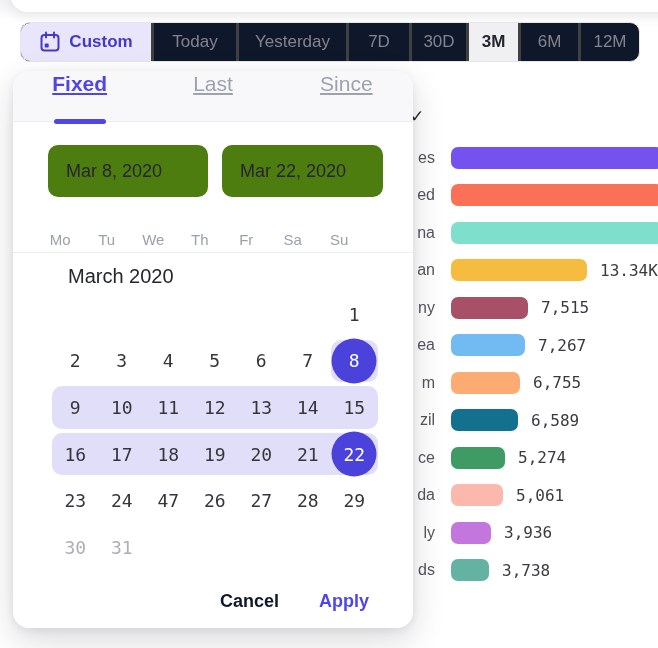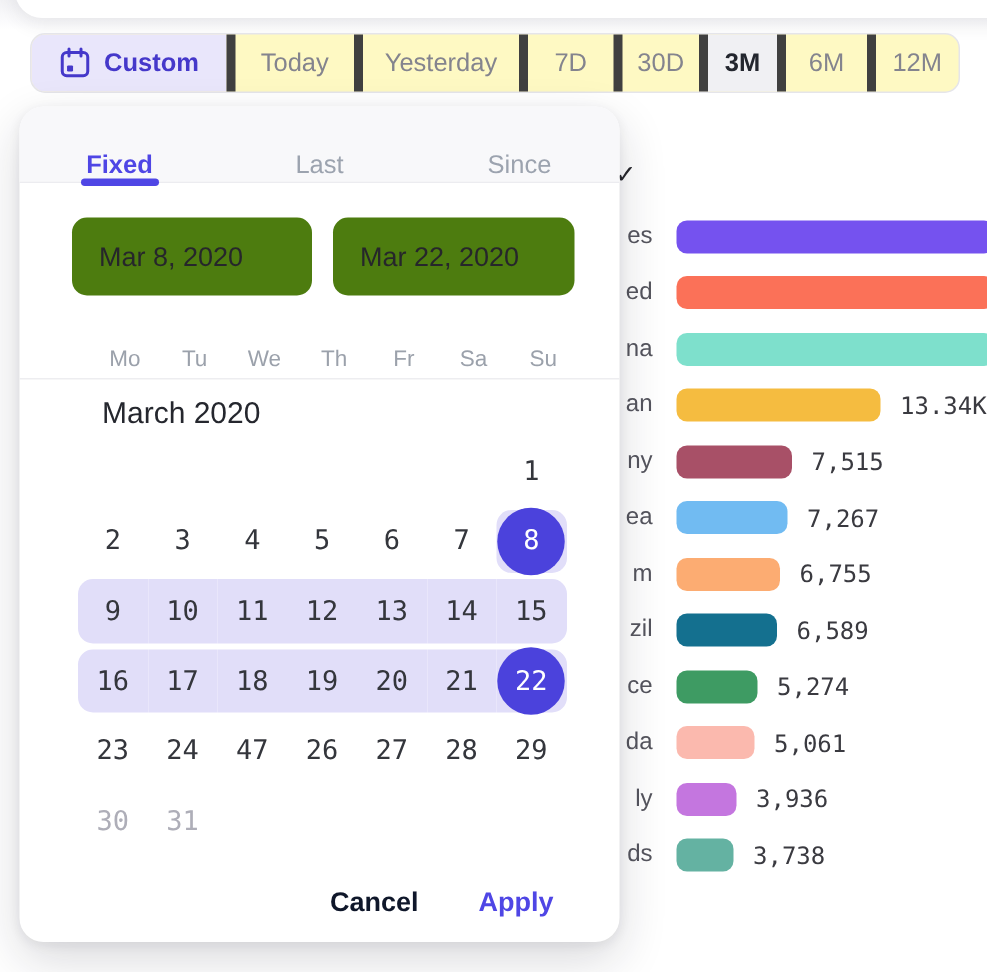--- a/index.html
+++ b/index.html
@@ -4,50 +4,50 @@
 <style>
   html,body{margin:0;padding:0;background:#fff;}
   .stage{position:relative;width:658px;height:648px;overflow:hidden;background:#fff;
          font-family:"Liberation Sans",sans-serif;}
   
   .top-band{position:absolute;left:0;top:0;width:658px;height:20px;
             background:linear-gradient(180deg,#f2f2f5 0%,#fdfdfe 85%,#fff 100%);}
   .top-sheet{position:absolute;left:10px;top:-27px;width:700px;height:39px;background:#fff;
              border-radius:18px;box-shadow:0 5px 12px rgba(50,50,70,.09);}
   
-  .toolbar{position:absolute;left:20px;top:22px;height:40px;display:flex;background:#fef9c3;
+  .toolbar{position:absolute;left:20px;top:22px;height:40px;display:flex;background:#0f172a;
            border:1px solid #E5E5EA;border-radius:10px;box-sizing:border-box;z-index:5;}
   .seg{display:flex;align-items:center;justify-content:center;gap:8px;height:100%;
        font-size:17px;color:#84848E;border:none;background:transparent;cursor:pointer;
-       border-left:6px solid #404040;padding:0;font-family:inherit;box-sizing:border-box;}
+       border-left:3px solid #404040;padding:0;font-family:inherit;box-sizing:border-box;}
   .seg:first-child{border-left:none;}
   .seg-custom{background:#E9E6FB;color:#4538CA;font-weight:600;border-radius:9px 0 0 9px;}
   .seg-selected{background:#F0F0F3;color:#23262E;font-weight:600;}
   
   .chart{position:absolute;left:405px;top:139px;z-index:1;}
   .c-row{height:37.5px;display:flex;align-items:center;}
   .c-label{width:30px;text-align:right;font-size:16px;color:#55555E;flex:0 0 30px;}
   .c-bar{height:22px;border-radius:7px;margin-left:16px;flex:0 0 auto;}
   .c-val{margin-left:13px;font-family:"DejaVu Sans Mono",monospace;font-size:16px;color:#3A3A40;white-space:nowrap;}
   .check{position:absolute;left:410px;top:106px;font-size:17px;color:#26262B;z-index:2;}
   
   .popup{position:absolute;left:13px;top:71px;width:400px;height:557px;background:#fff;
          border-radius:16px;box-shadow:0 12px 32px rgba(25,25,45,.16),0 2px 8px rgba(25,25,45,.07);
          z-index:10;box-sizing:border-box;}
   .tabs{height:50px;background:#F8F8FA;border-bottom:1px solid #ECECF0;
         border-radius:16px 16px 0 0;display:flex;}
-  .tab{flex:1;display:flex;align-items:flex-end;justify-content:center;font-size:17px;
-       color:#9CA3AF;position:relative;cursor:pointer;background:none;border:none;font-family:inherit;}
+  .tab{flex:1;display:flex;align-items:flex-start;justify-content:center;font-size:21px;
+       color:#9CA3AF;position:relative;cursor:pointer;background:none;border:none;font-family:inherit;text-decoration:underline;}
   .tab.active{color:#4F46E5;font-weight:600;}
   .tab.active::after{content:"";position:absolute;bottom:-3px;left:50%;transform:translateX(-50%);
        width:52px;height:5px;border-radius:3px;background:#4F46E5;}
   .inputs{position:absolute;top:74px;left:35px;display:flex;gap:14px;}
   .date-input{height:52px;background:#4d7c0f;border-radius:10px;display:flex;align-items:center;
        padding-left:18px;font-size:18px;color:#26262B;box-sizing:border-box;cursor:text;}
-  .weekdays{position:absolute;top:154px;left:47px;display:grid;grid-template-columns:repeat(7,46.5px);
+  .weekdays{position:absolute;top:154px;left:24px;display:grid;grid-template-columns:repeat(7,46.5px);
        height:28px;align-items:center;font-size:15px;color:#9BA1AB;text-align:center;}
   .wk-divider{position:absolute;top:181px;left:0;width:100%;height:1px;background:#EDEDF0;}
   .month-title{position:absolute;top:194px;left:55px;font-size:20px;color:#25272E;font-weight:500;}
   .cal{position:absolute;top:220px;left:39px;display:grid;grid-template-columns:repeat(7,46.5px);
        grid-auto-rows:46.6px;}
   .day{position:relative;display:flex;align-items:center;justify-content:center;
        font-family:"DejaVu Sans Mono",monospace;font-size:18px;color:#34363C;cursor:pointer;}
   .day.muted{color:#AEAEB8;}
   .day.range::before{content:"";position:absolute;left:0;right:0;top:2px;bottom:2px;background:#E1DEF9;}
   .day.rl::before{border-top-left-radius:10px;border-bottom-left-radius:10px;}

